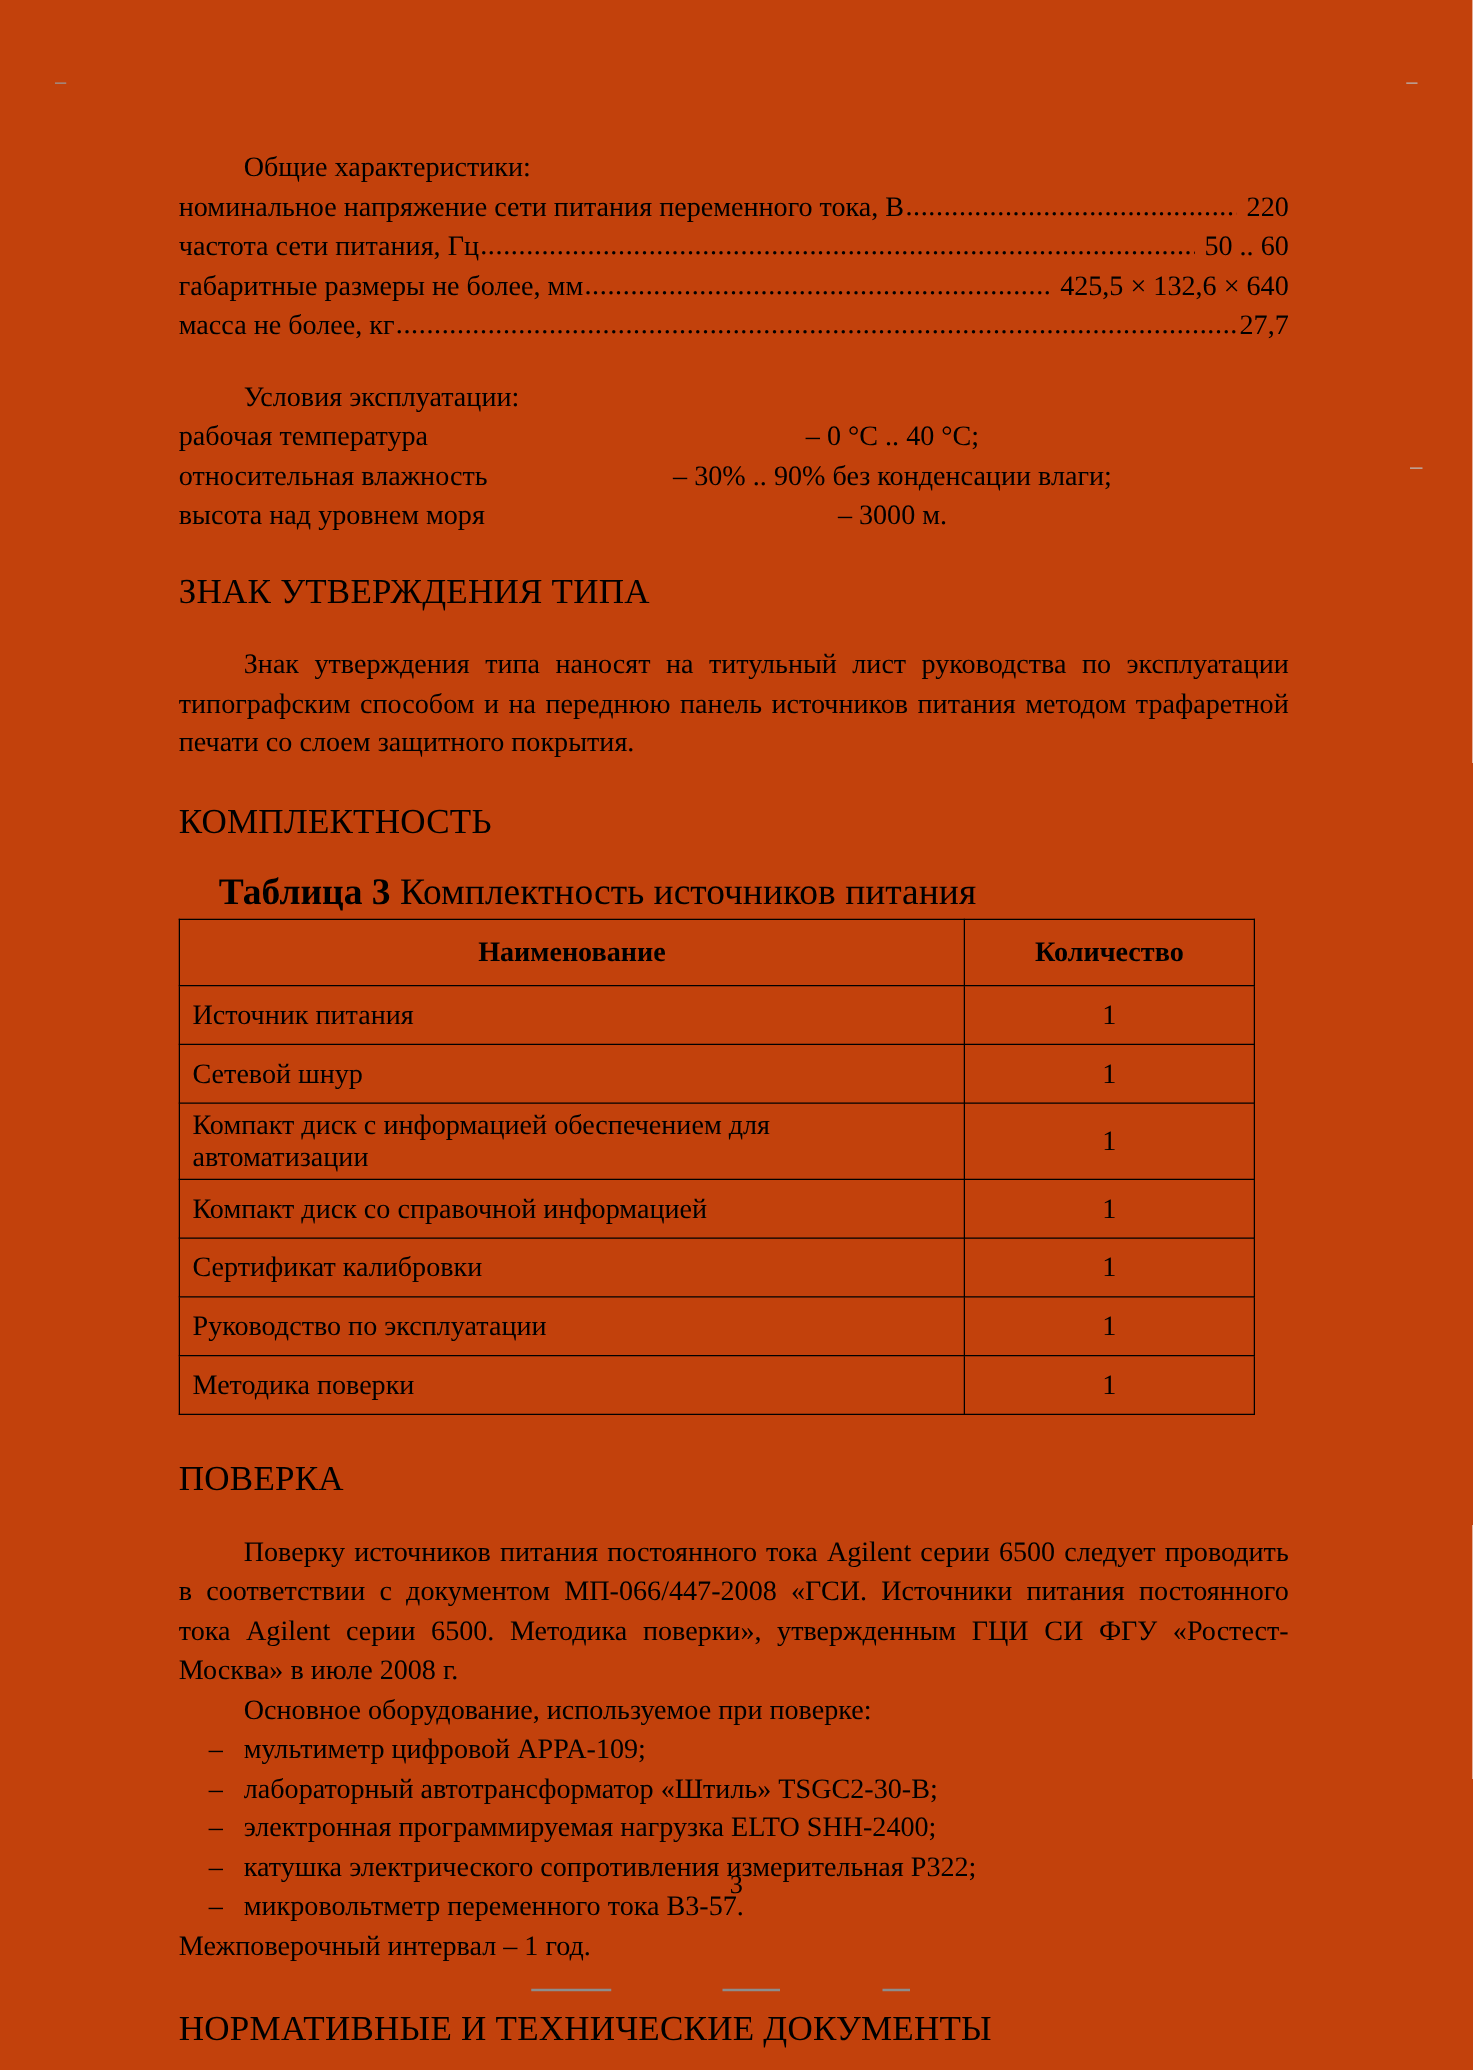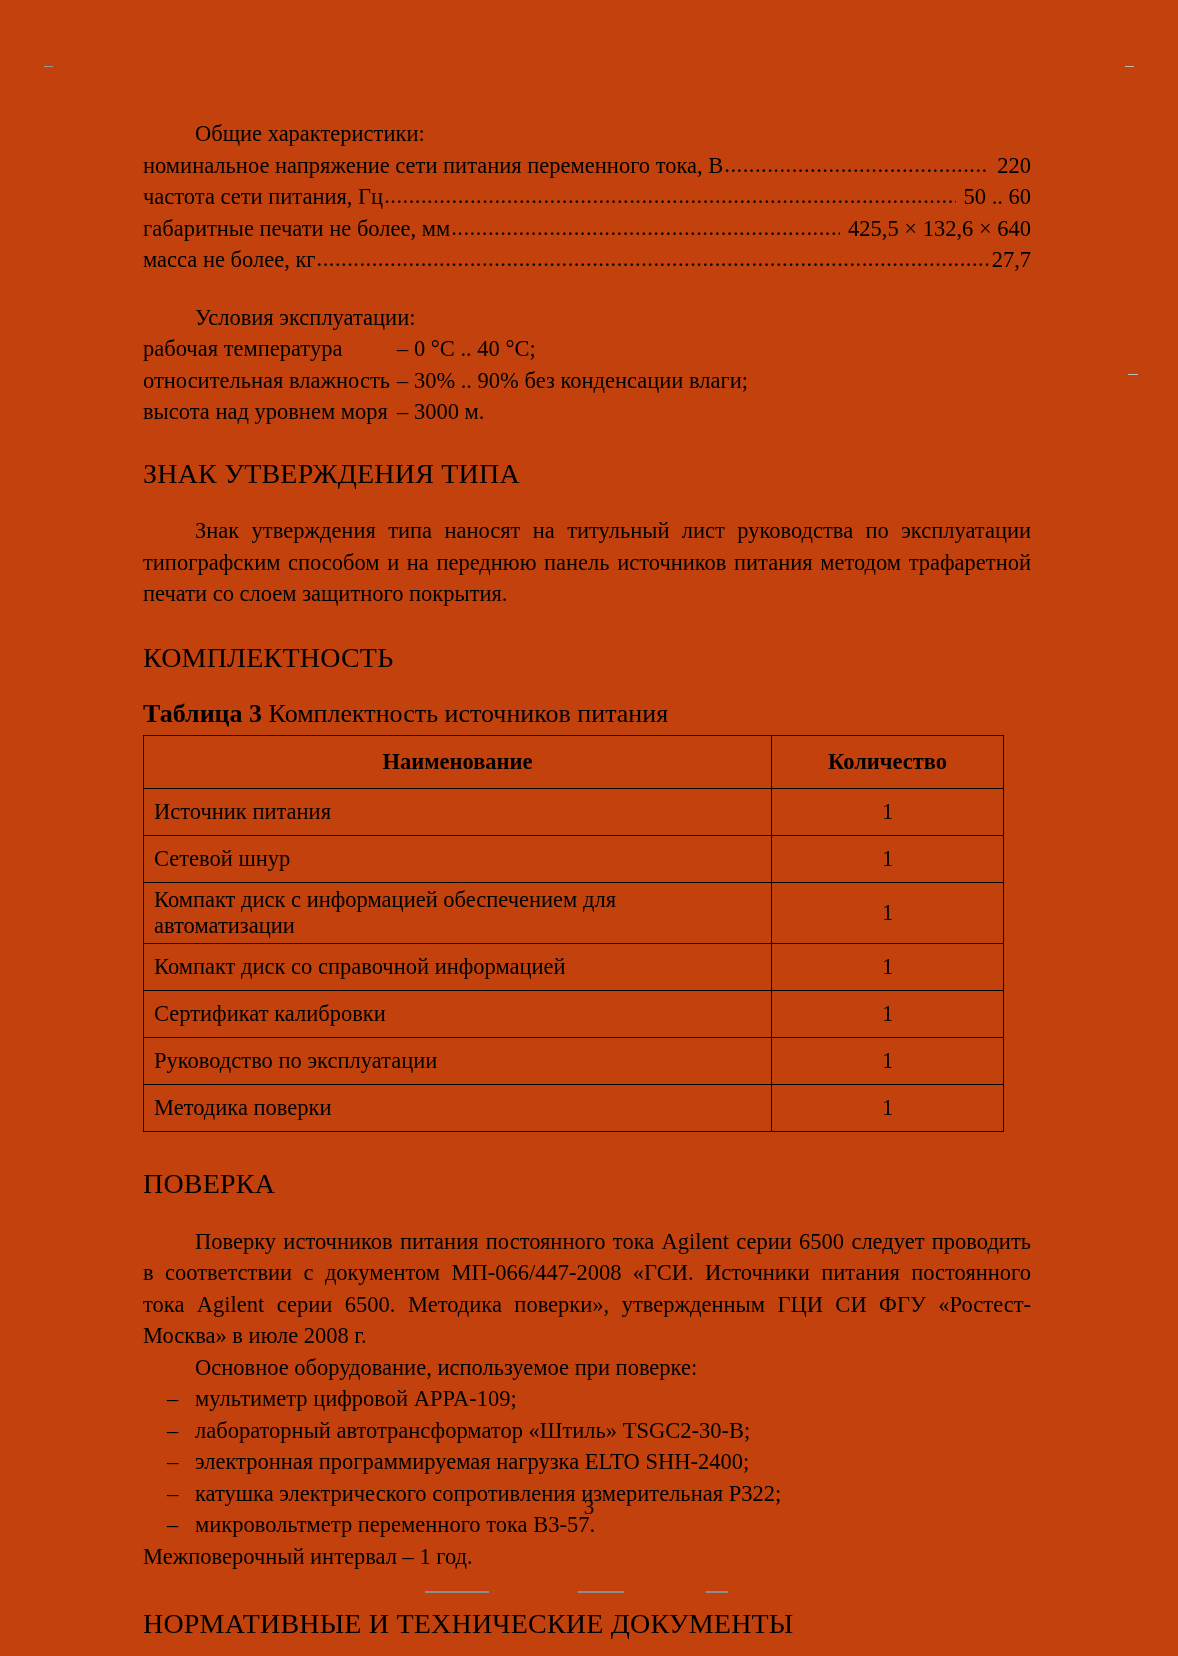--- a/index.html
+++ b/index.html
@@ -110,40 +110,41 @@
   .spec-line .val { flex: 0 0 auto; }
   .val-sp { padding-left: 7px; font-family: Liberation Serif, serif; }
 
   
   .cond-row {
     display: flex;
     font-size: 22.5px;
     line-height: 31.5px;
   }
   .cond-row .cond-name { width: 254px; flex: 0 0 254px; }
-  .cond-row .cond-val { flex: 1 1 auto; }
+  .cond-row .cond-val { flex: 1 1 auto; text-align: center; }
 
   h2.section {
     font-size: 28px;
     line-height: 31.5px;
     font-weight: normal;
     text-align: left;
     margin: 0;
     letter-spacing: 0.2px;
   }
 
   .gap-6 { height: 6px; }
   .gap-26 { height: 26px; }
   .gap-30 { height: 30px; }
   .gap-32 { height: 32px; }
   .gap-36 { height: 36px; }
 
   .table-caption {
-    font-size: 26px;
+    font-size: 30px;
     line-height: 30px;
+    margin-left: 32px;
   }
   .table-caption b { font-weight: bold; }
 
   table.kit {
     border-collapse: collapse;
     width: 860px;
     table-layout: fixed;
     font-size: 22.5px;
   }
   table.kit td, table.kit th {
@@ -211,21 +212,21 @@
       <span class="val val-sp">220</span>
     </div>
 
     <div class="spec-line">
       <span class="lbl">частота сети питания, Гц</span>
       <span class="dots">....................................................................................................................................................................................................</span>
       <span class="val val-sp">50 .. 60</span>
     </div>
 
     <div class="spec-line">
-      <span class="lbl">габаритные печати не более, мм</span>
+      <span class="lbl">габаритные размеры не более, мм</span>
       <span class="dots">....................................................................................................................................................................................................</span>
       <span class="val val-sp">425,5 × 132,6 × 640</span>
     </div>
 
     <div class="spec-line">
       <span class="lbl">масса не более, кг</span>
       <span class="dots">............................................................................................................................................................................................................</span>
       <span class="val">27,7</span>
     </div>
 

